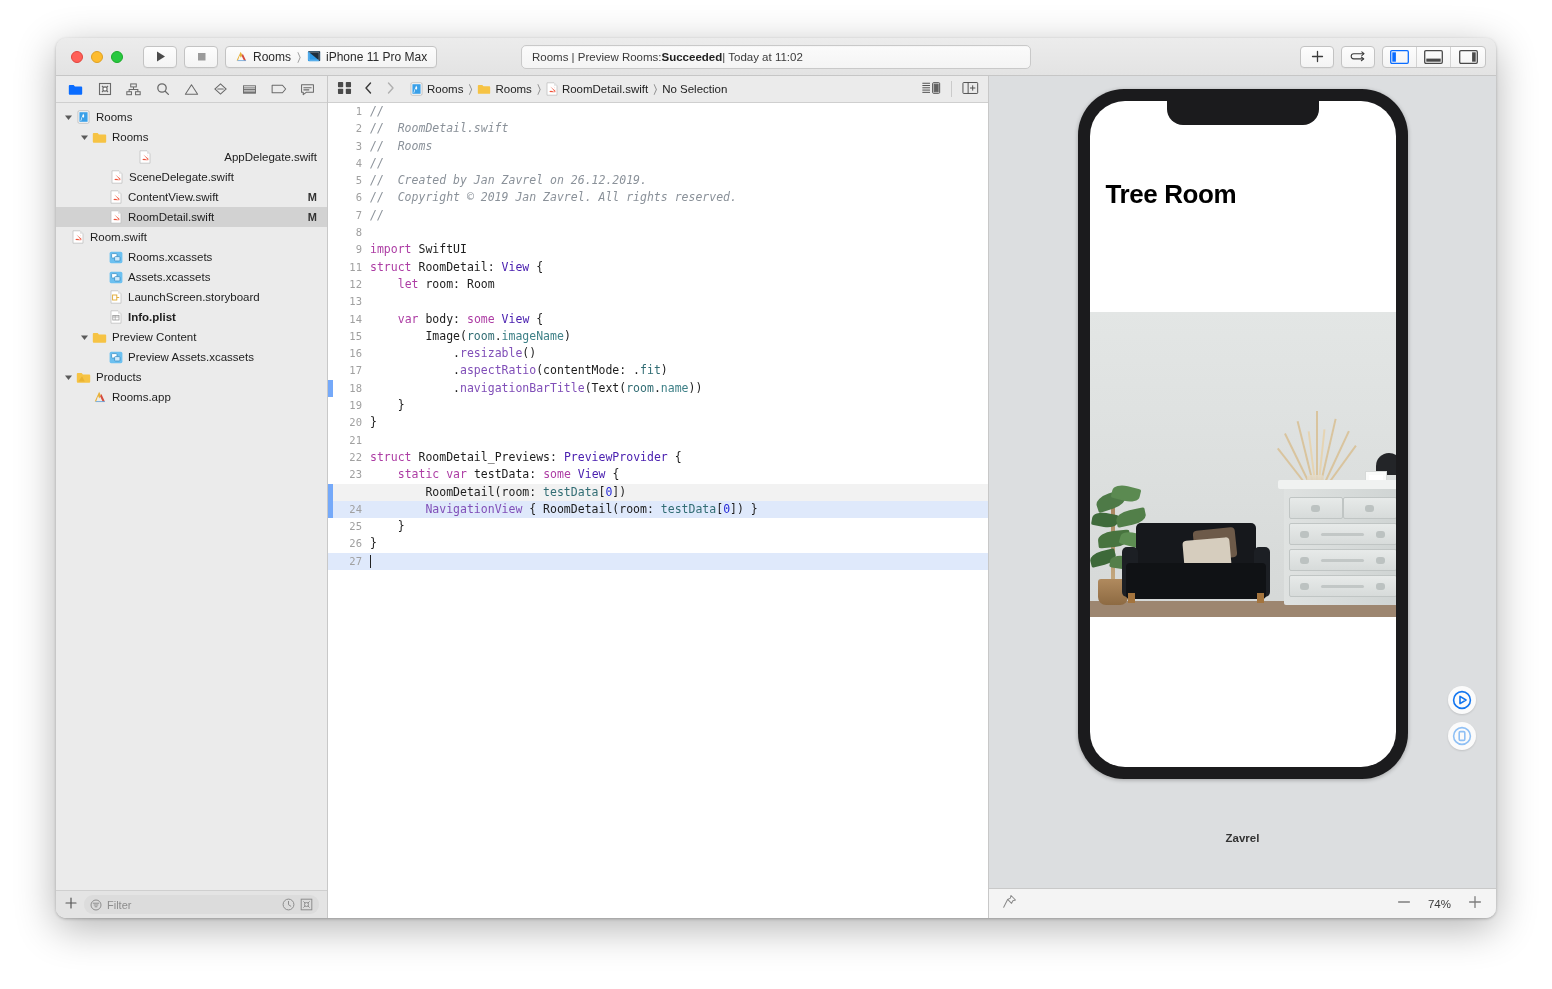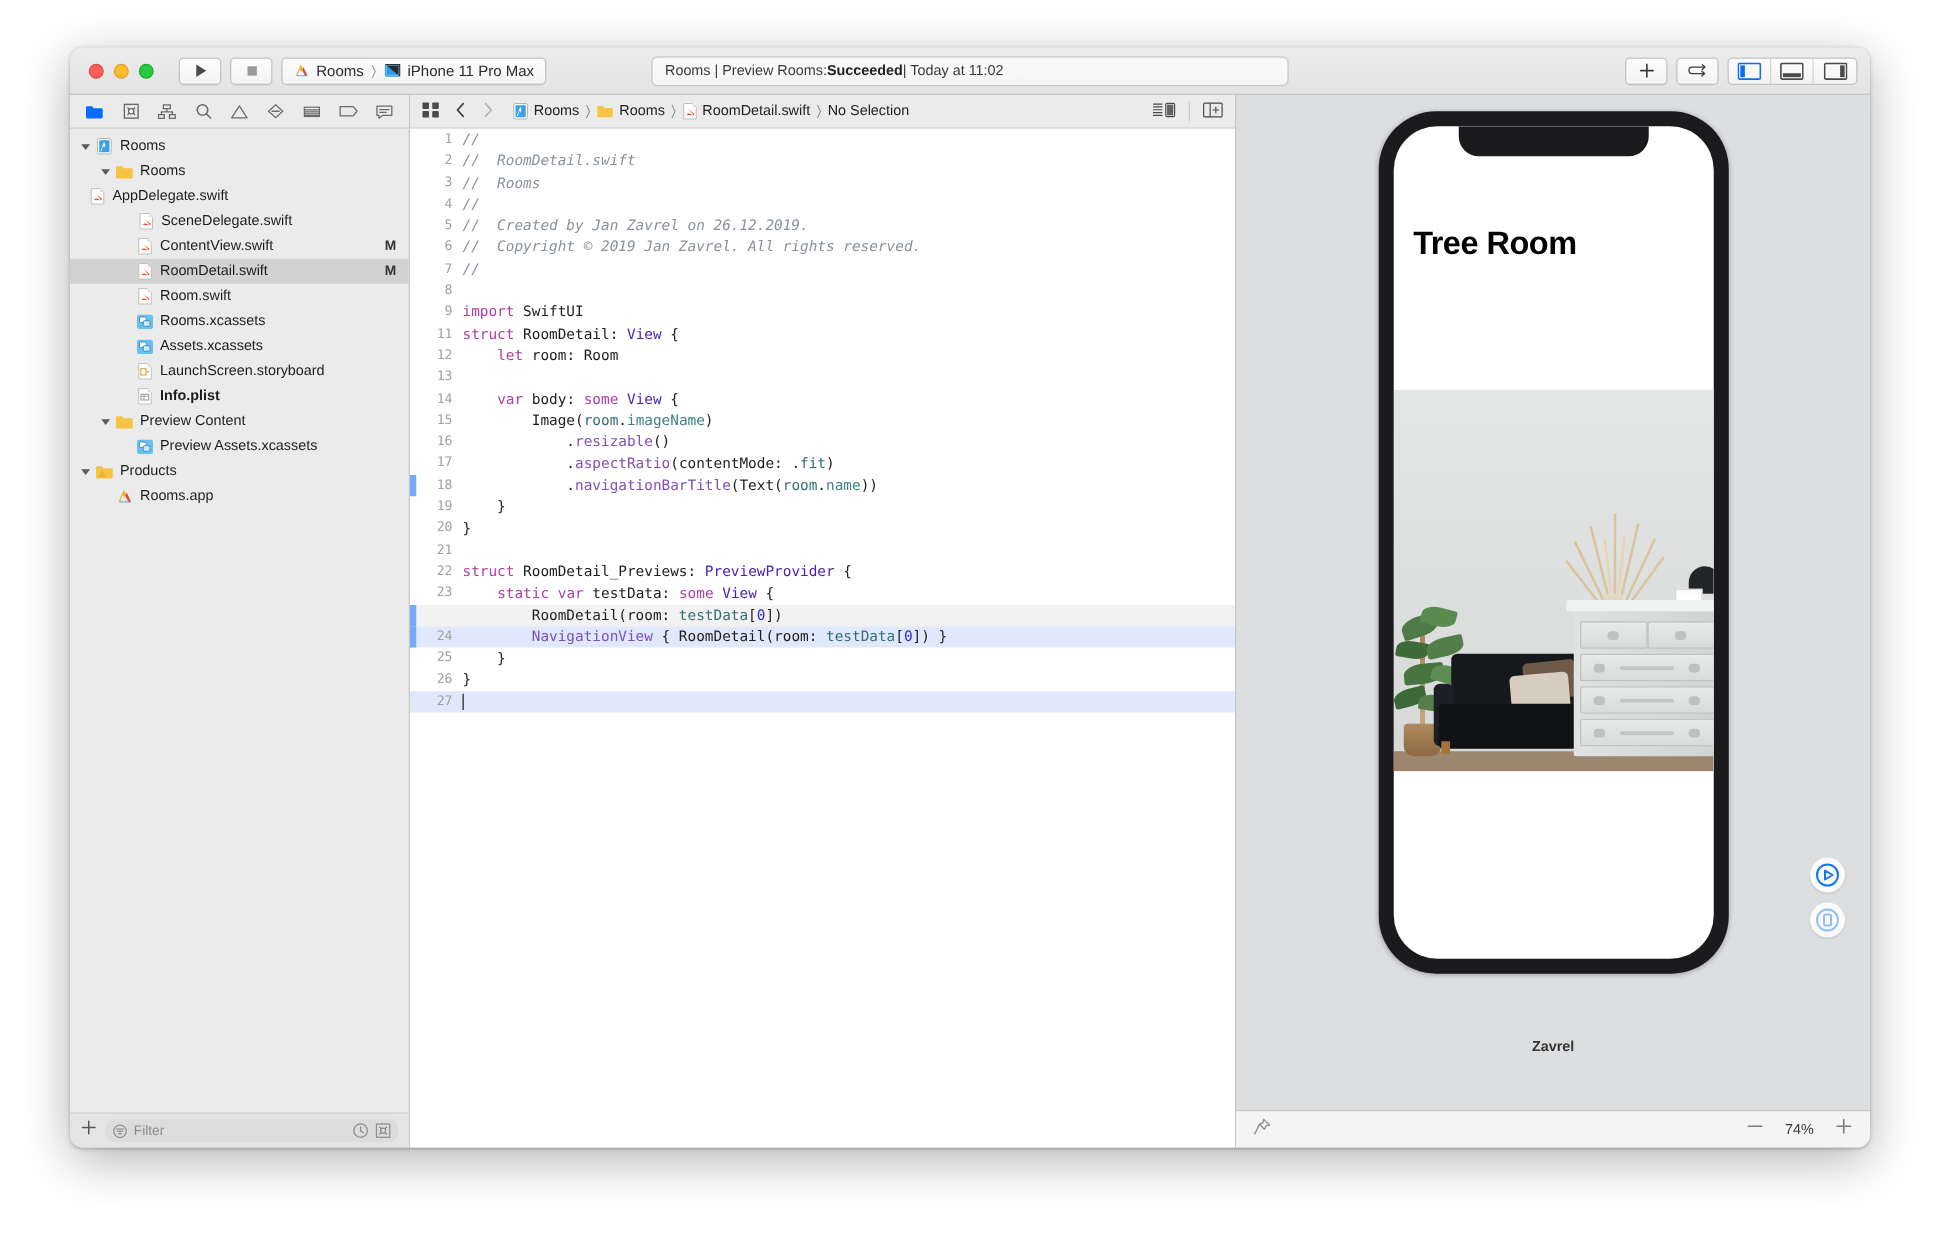--- a/index.html
+++ b/index.html
@@ -199,21 +199,21 @@
     border-left: 1px solid #c8c8c8;
     background: #dcdee0;
     display: flex; flex-direction: column;
     position: relative;
   }
   .canvas-stage { flex: 1; position: relative; overflow: hidden; }
 
   .phone {
     position: absolute; left: 50%; transform: translateX(-50%);
     top: 13px;
-    width: 280px; height: 690px;
+    width: 330px; height: 690px;
     background: #1b1b1d;
     border-radius: 46px;
     box-shadow: 0 1px 4px rgba(0,0,0,0.28);
     padding: 12px;
   }
   .screen {
     width: 100%; height: 100%;
     background: #fff;
     border-radius: 35px;
     overflow: hidden;
@@ -456,21 +456,21 @@
                   <path d="M1 2.4 L8 2.4 L4.5 7 Z" fill="#5a5a5a"></path>
                 </svg>
               </span>
               <span class="ic">
                 <svg width="15" height="13" viewBox="0 0 16 14">
                   <path d="M0.8 3.2 A1 1 0 0 1 1.8 2.2 H6 L7.4 3.9 H14.2 A1 1 0 0 1 15.2 4.9 V11.6 A1 1 0 0 1 14.2 12.6 H1.8 A1 1 0 0 1 0.8 11.6 Z" fill="#f6c344"></path>
                 </svg>
               </span>
               <span class="lbl">Rooms</span>
             </div>
-            <div class="row" style="">
+            <div class="row" style=" justify-content: space-between;">
               <span class="tw"></span>
               <span class="ic">
                 <svg width="12" height="14" viewBox="0 0 12 14">
                   <path d="M1 0.8 H8 L11 3.8 V13.2 H1 Z" fill="#fff" stroke="#c0c0c0" stroke-width="0.8"></path>
                   <path d="M8 0.8 L11 3.8 H8 Z" fill="#e2e2e2"></path>
                   <path d="M3.2 10 C5 7.4 6.6 9.4 8.8 10.3 C8 8.4 5.6 6.2 4.2 4.6 C6.4 6.4 8.4 8 9.4 9 C9.8 7.4 8.6 5.6 7.6 4.6 C9.4 6.1 10 8.3 9.2 10.2 Z" fill="#ef5138"></path>
                 </svg>
               </span>
               <span class="lbl">AppDelegate.swift</span>
             </div>
@@ -502,21 +502,21 @@
               <span class="ic">
                 <svg width="12" height="14" viewBox="0 0 12 14">
                   <path d="M1 0.8 H8 L11 3.8 V13.2 H1 Z" fill="#fff" stroke="#c0c0c0" stroke-width="0.8"></path>
                   <path d="M8 0.8 L11 3.8 H8 Z" fill="#e2e2e2"></path>
                   <path d="M3.2 10 C5 7.4 6.6 9.4 8.8 10.3 C8 8.4 5.6 6.2 4.2 4.6 C6.4 6.4 8.4 8 9.4 9 C9.8 7.4 8.6 5.6 7.6 4.6 C9.4 6.1 10 8.3 9.2 10.2 Z" fill="#ef5138"></path>
                 </svg>
               </span>
               <span class="lbl">RoomDetail.swift</span>
               <span class="mod">M</span>
             </div>
-            <div class="row" style="padding-left: 38px;">
+            <div class="row" style="">
               <span class="tw"></span>
               <span class="ic">
                 <svg width="12" height="14" viewBox="0 0 12 14">
                   <path d="M1 0.8 H8 L11 3.8 V13.2 H1 Z" fill="#fff" stroke="#c0c0c0" stroke-width="0.8"></path>
                   <path d="M8 0.8 L11 3.8 H8 Z" fill="#e2e2e2"></path>
                   <path d="M3.2 10 C5 7.4 6.6 9.4 8.8 10.3 C8 8.4 5.6 6.2 4.2 4.6 C6.4 6.4 8.4 8 9.4 9 C9.8 7.4 8.6 5.6 7.6 4.6 C9.4 6.1 10 8.3 9.2 10.2 Z" fill="#ef5138"></path>
                 </svg>
               </span>
               <span class="lbl">Room.swift</span>
             </div>

